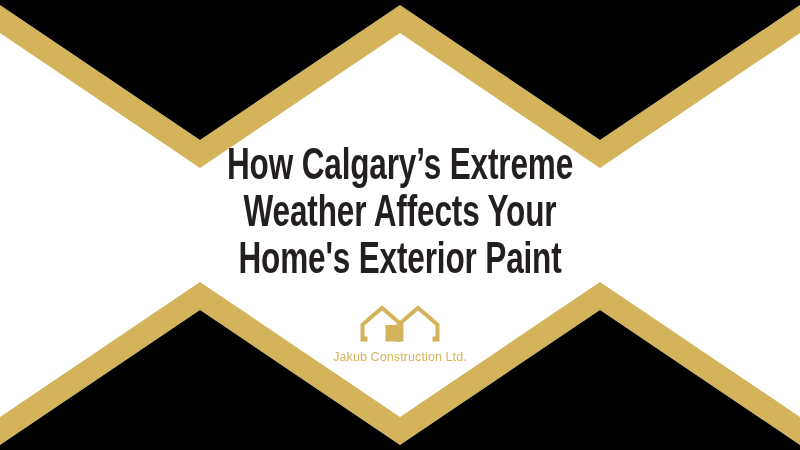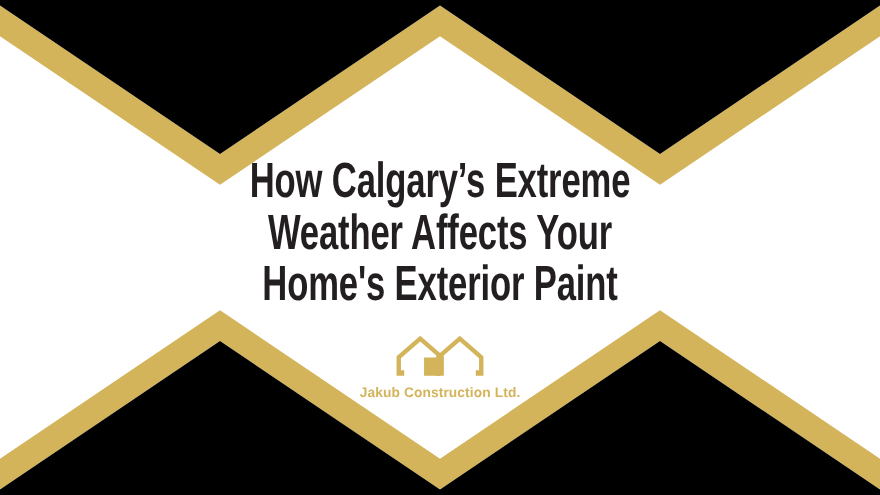--- a/index.html
+++ b/index.html
@@ -66,21 +66,21 @@
   }
   .brand-mark {
     width: 84px;
     height: 42px;
     display: block;
   }
   .brand-name {
     margin-top: 5px;
     color: #D3B45B;
     font-family: "Liberation Sans", sans-serif;
-    font-weight: bold;
+    font-weight: normal;
     font-size: 12.5px;
     letter-spacing: 0.1px;
     white-space: nowrap;
   }
 </style>
 </head>
 <body>
 
 <div id="poster">
 

